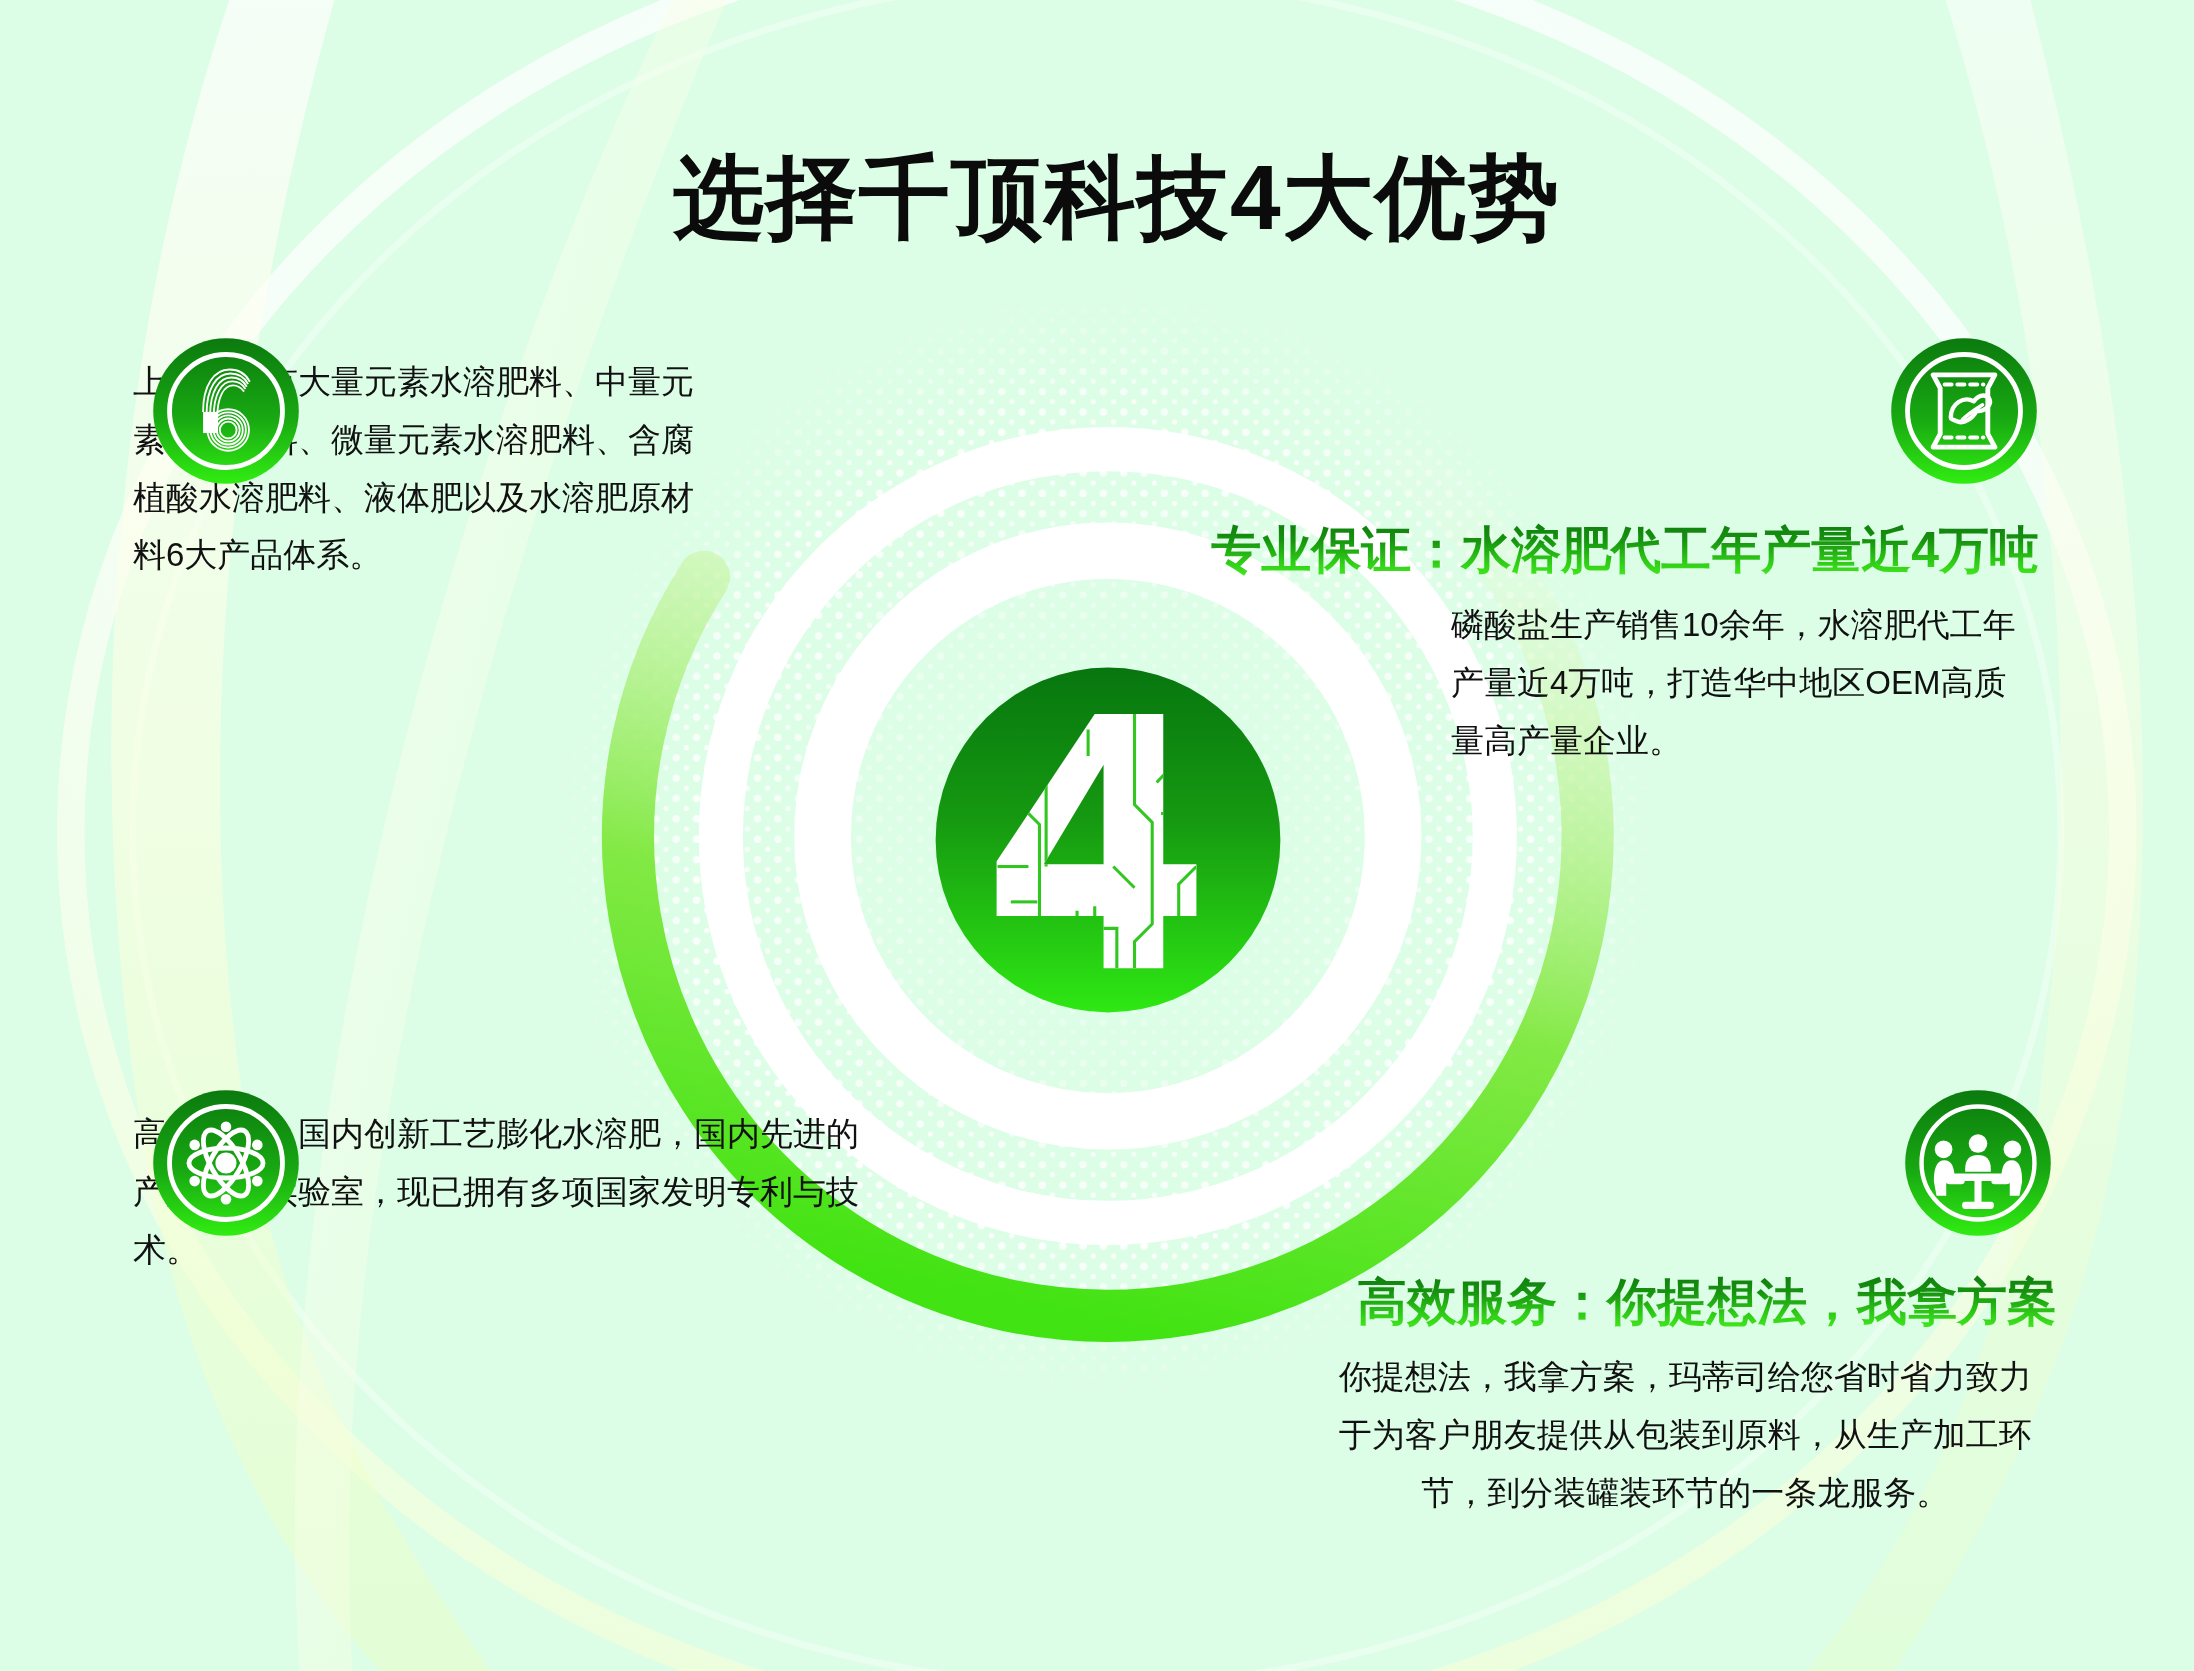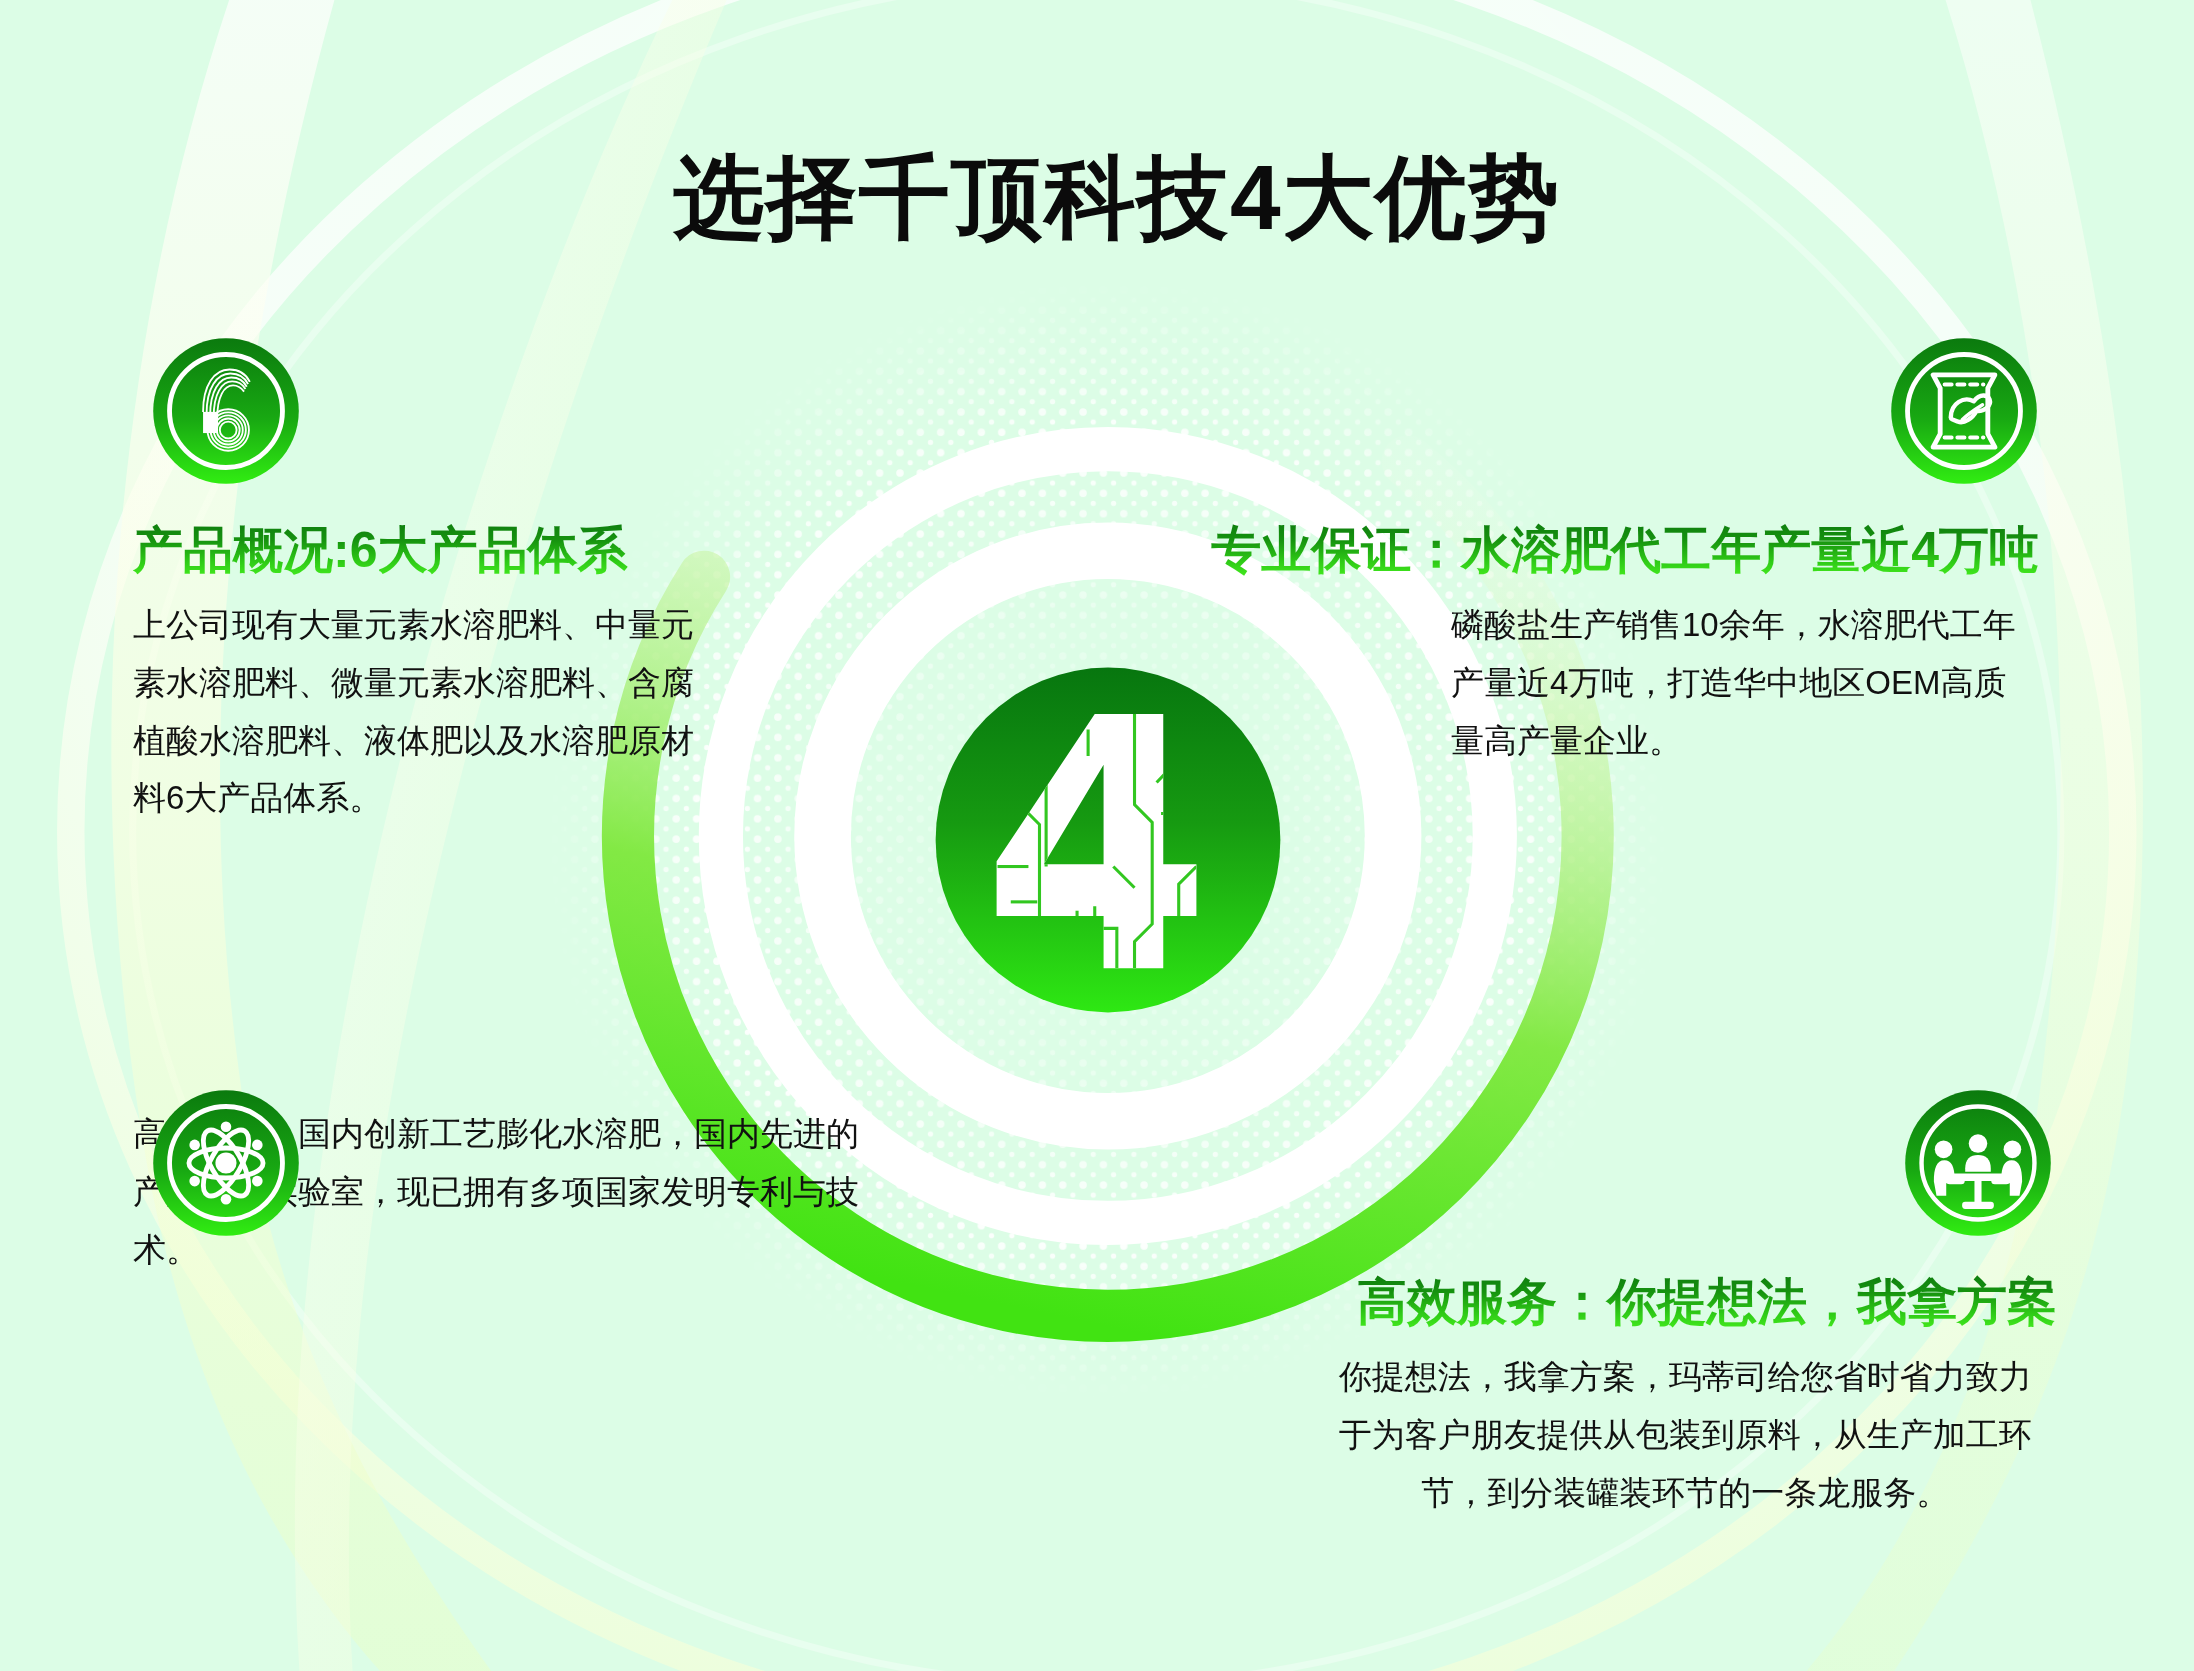--- a/index.html
+++ b/index.html
@@ -209,21 +209,20 @@
       <g fill="none" stroke="#ffffff" stroke-width="4.2">
         <circle cx="175" cy="213" r="47"></circle>
         <circle cx="175" cy="213" r="40"></circle>
         <circle cx="175" cy="213" r="33"></circle>
         <circle cx="175" cy="213" r="26"></circle>
         <circle cx="175" cy="213" r="19"></circle>
       </g>
       <path d="M 118 172 L 118 220 L 152 220 L 152 172 Z" fill="#ffffff"></path>
     </svg>
   </div>
-  <div class="heading">产品概况:6大产品体系</div>
   <div class="body">上公司现有大量元素水溶肥料、中量元素水溶肥料、微量元素水溶肥料、含腐植酸水溶肥料、液体肥以及水溶肥原材料6大产品体系。</div>
 </div>
 
 <div class="quad" id="quad-tr">
   <div class="icon-wrap">
     <svg width="150" height="150" viewBox="0 0 340 340" xmlns="http://www.w3.org/2000/svg">
       <defs>
         <linearGradient id="gBag" x1="0" y1="0" x2="0" y2="1">
           <stop offset="0%" stop-color="#0b7a0e"></stop>
           <stop offset="55%" stop-color="#18a812"></stop>

